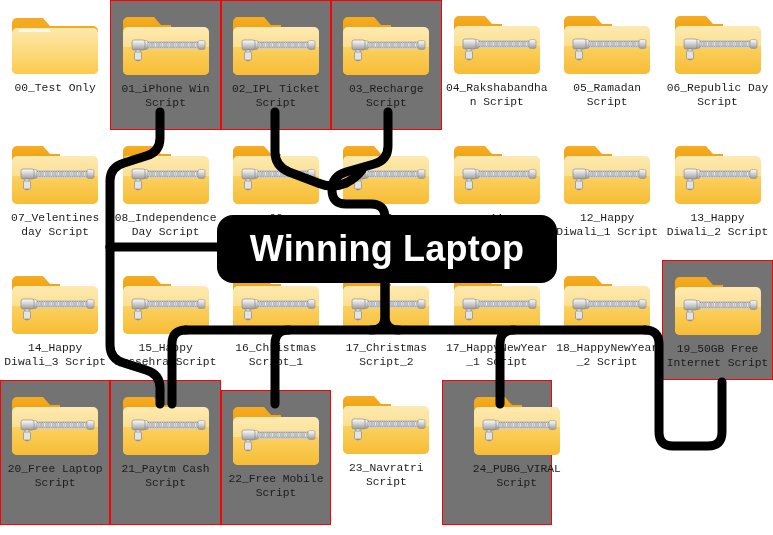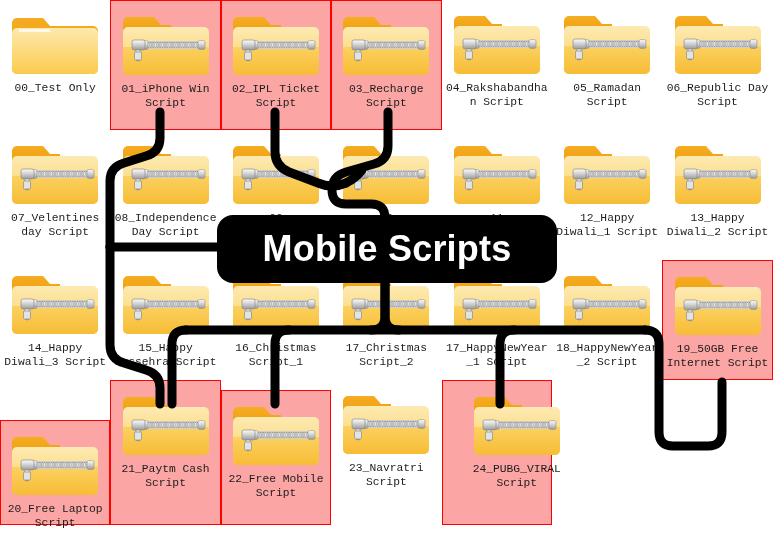--- a/index.html
+++ b/index.html
@@ -23,21 +23,21 @@
     display:flex;
     flex-direction:column;
     align-items:center;
     justify-content:flex-start;
     padding-top:6px;
     box-sizing:border-box;
     font-family:Liberation Mono, monospace;
   }
   .cell.hl{
     border:1.6px solid #ff0000;
-    background:#fca5a5;
+    background:#737373;
   }
   .ficon{width:88px;height:72px;position:relative;display:block;}
   .flabel{
     margin-top:4px;
     font-size:11.3px;
     line-height:13.6px;
     color:#1c1c1c;
     text-align:center;
     width:104px;
     word-wrap:break-word;
@@ -1798,21 +1798,21 @@
           <rect x="79.75" y="35.2" width="1.5" height="5.4" fill="#8d8d8d"></rect>
           <rect x="80.00" y="36.0" width="1.0" height="3.8" fill="#e8e8e8"></rect>
     <rect x="19" y="33.6" width="7" height="8.8" rx="1.6" fill="url(#zmet)" stroke="#8e8e8e" stroke-width="0.6"></rect>
     <rect x="76" y="33.6" width="7" height="8.8" rx="1.6" fill="url(#zmet)" stroke="#8e8e8e" stroke-width="0.6"></rect>
     <path d="M12,33 h9 a2,2 0 0 1 2,2 v6 a2,2 0 0 1 -2,2 h-9 a2,2 0 0 1 -2,-2 v-6 a2,2 0 0 1 2,-2 z" fill="url(#zmet)" stroke="#8b8b8b" stroke-width="0.7"></path>
     <path d="M14,43 h4 v9 a2,2 0 0 1 -2,2 a2,2 0 0 1 -2,-2 z" fill="url(#zmet)" stroke="#8b8b8b" stroke-width="0.7"></path>
     <rect x="12.5" y="45" width="7" height="8" rx="1" fill="#e3e3e3" stroke="#8b8b8b" stroke-width="0.7"></rect>
   </svg></div>
       <div class="flabel">19_50GB Free Internet Script</div>
     </div>
-    <div class="cell hl" style="border-color: rgb(255, 0, 0); margin-top: 40px;">
+    <div class="cell hl" style="border-color: rgb(255, 0, 0);">
       <div class="ficon">
   <svg viewBox="0 0 88 72" width="88" height="72">
     <defs>
       <linearGradient id="zgA" x1="0" y1="0" x2="0" y2="1">
         <stop offset="0" stop-color="#f6ad22"></stop>
               <stop offset="1" stop-color="#ee9f10"></stop>
       </linearGradient>
       <linearGradient id="zgB" x1="0" y1="0" x2="0" y2="1">
         <stop offset="0" stop-color="#fdeab2"></stop>
               <stop offset="1" stop-color="#fbd05e"></stop>
@@ -2262,14 +2262,14 @@
 
     <path d="M289,330 Q275,330 275,344 L275,404"></path>
 
     <path d="M514,330 Q500,330 500,344 L500,404"></path>
 
     <path d="M645,330 Q659,330 659,344 L659,432 Q659,446 673,446 L708,446 Q722,446 722,432 L722,382"></path>
   </g>
 </svg>
 
 <div id="badge" style="background: rgb(0, 0, 0);">
-  <span class="btxt" style="color: rgb(255, 255, 255);">Mobile Scripts</span>
+  <span class="btxt" style="color: rgb(255, 255, 255);">Winning Laptop</span>
 </div>
 
 </body></html>

